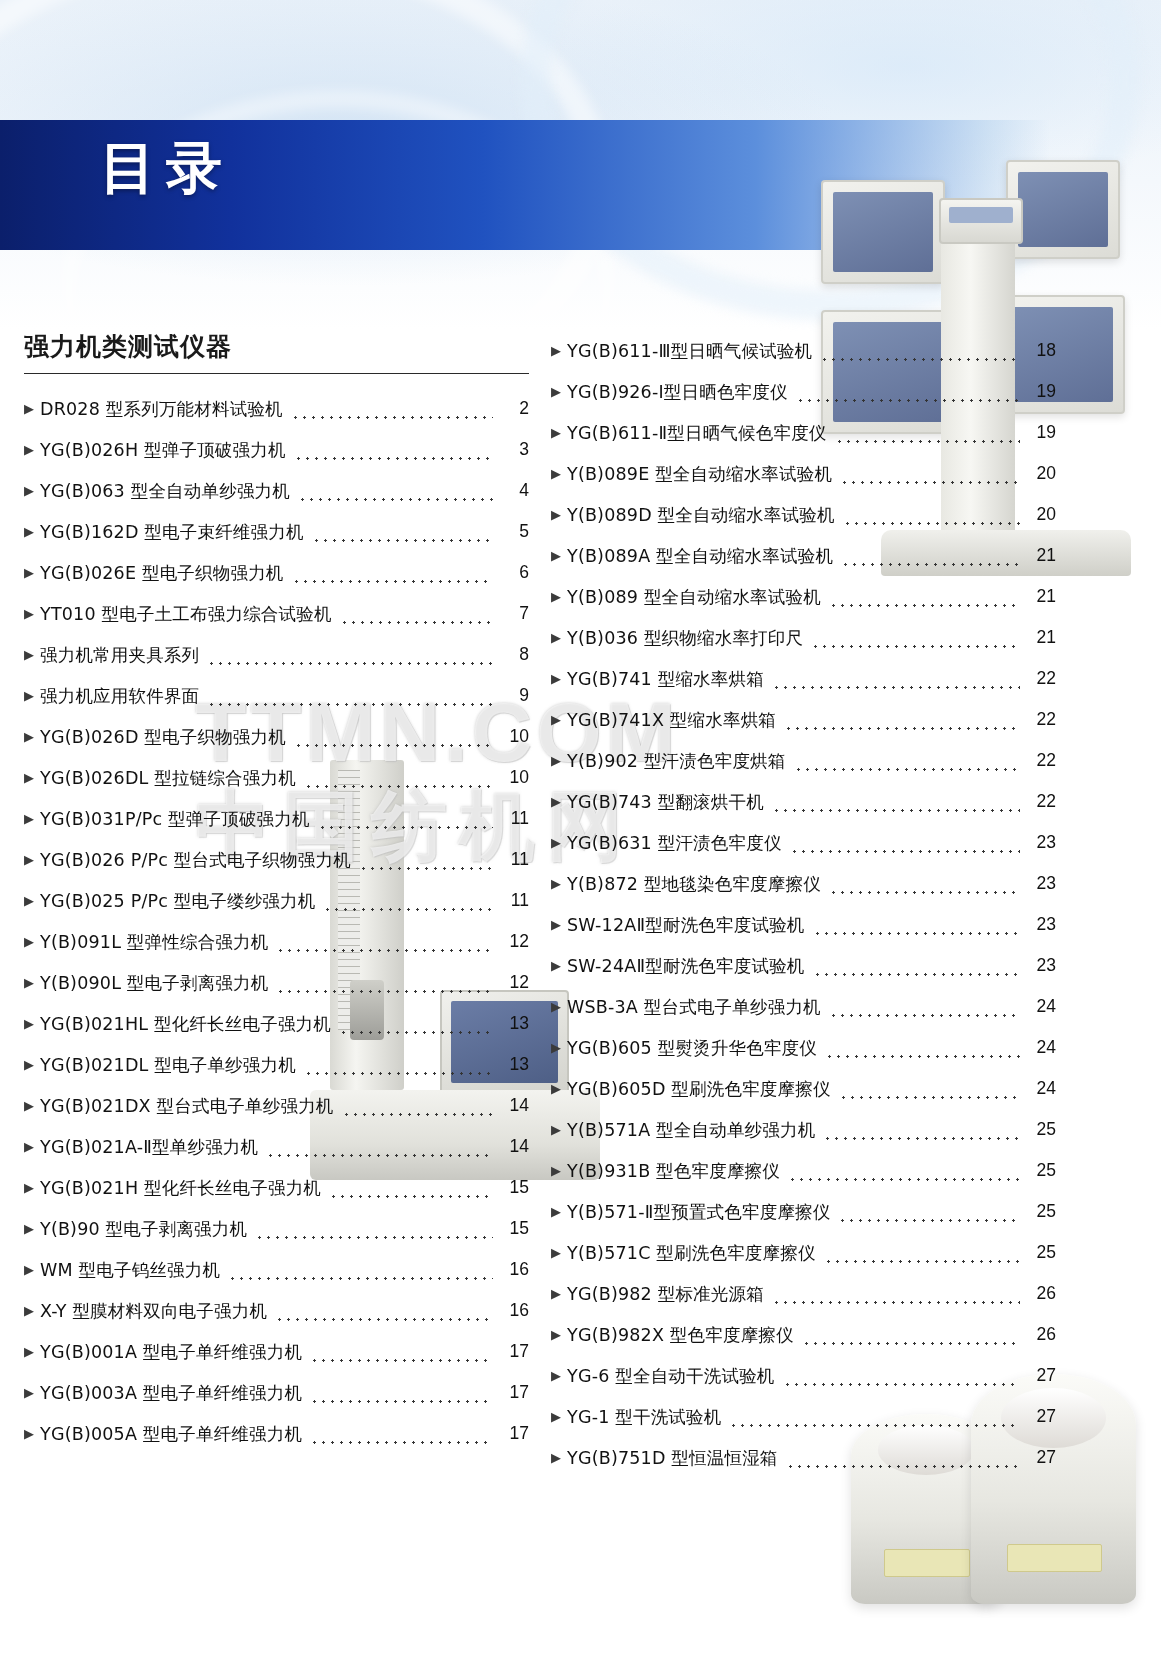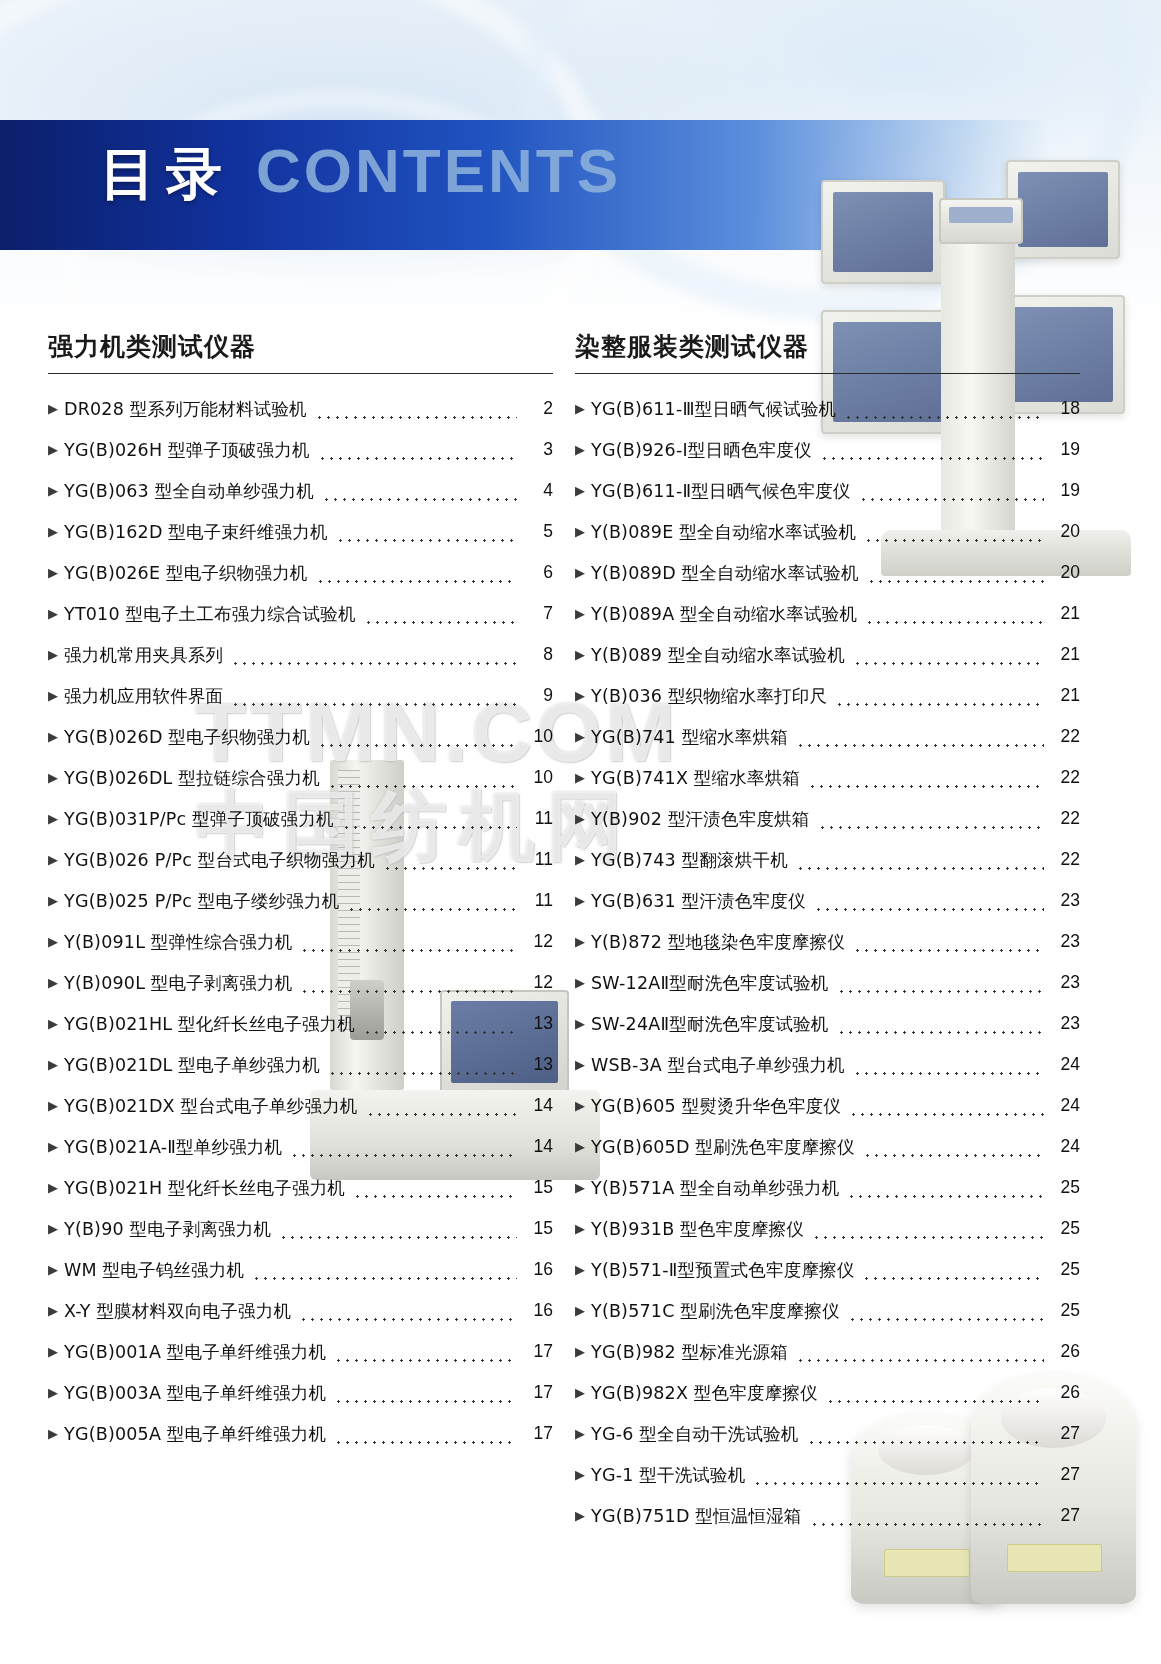--- a/index.html
+++ b/index.html
@@ -48,21 +48,21 @@
     top: 120px;
     width: 1050px;
     height: 130px;
     background: linear-gradient(90deg, #0b1f6b 0%, #11319c 22%, #2052c0 46%, #5c8fdc 72%, rgba(150,190,230,0.35) 94%, rgba(255,255,255,0) 100%);
   }
   .banner-inner {
     position: absolute;
     left: 100px;
     top: 140px;
     display: flex;
-    align-items: flex-end;
+    align-items: center;
     gap: 24px;
   }
   .title-cn {
     font-family: "DejaVu Sans", sans-serif;
     font-size: 56px;
     font-weight: bold;
     color: #ffffff;
     letter-spacing: 10px;
     line-height: 1;
     text-shadow: 0 2px 4px rgba(0,0,0,0.35);
@@ -241,21 +241,21 @@
     position: absolute;
     left: 0;
     top: 330px;
     width: 1161px;
     display: flex;
     gap: 0px;
   }
   .col {
     width: 505px;
   }
-  .col-left { margin-left: 48px; }
+  .col-left { margin-left: 24px; }
   .col-right { margin-left: 22px; }
 
   .col-head {
     font-family: "DejaVu Sans", sans-serif;
     font-size: 25px;
     font-weight: bold;
     color: #1a1a1a;
     padding-bottom: 10px;
     border-bottom: 1.5px solid #2a2a2a;
     margin-bottom: 14px;
@@ -309,21 +309,20 @@
 
   <div class="bg-top">
     <div class="swirl s1"></div>
     <div class="swirl s2"></div>
     <div class="swirl s3"></div>
   </div>
 
   <div class="banner"></div>
   <div class="banner-inner">
     <span class="title-cn">目录</span>
-    <span class="title-en">CONTENTS</span>
   </div>
 
   <div class="photo photo-topright">
     <div class="monitor m1">
         <div class="screen"></div>
       </div>
     <div class="monitor m2">
         <div class="screen"></div>
       </div>
     <div class="monitor m3">
@@ -522,21 +521,20 @@
           </div>
           <div class="toc-row">
             <span class="bullet">▶</span>
             <span class="entry-title">YG(B)005A 型电子单纤维强力机</span>
             <span class="dots"></span>
             <span class="pageno">17</span>
           </div>
         </div>
     </div>
     <div class="col col-right">
-      <div class="col-head">染整服装类测试仪器</div>
       <div id="right-list">
           <div class="toc-row">
             <span class="bullet">▶</span>
             <span class="entry-title">YG(B)611-Ⅲ型日晒气候试验机</span>
             <span class="dots"></span>
             <span class="pageno">18</span>
           </div>
           <div class="toc-row">
             <span class="bullet">▶</span>
             <span class="entry-title">YG(B)926-Ⅰ型日晒色牢度仪</span>

